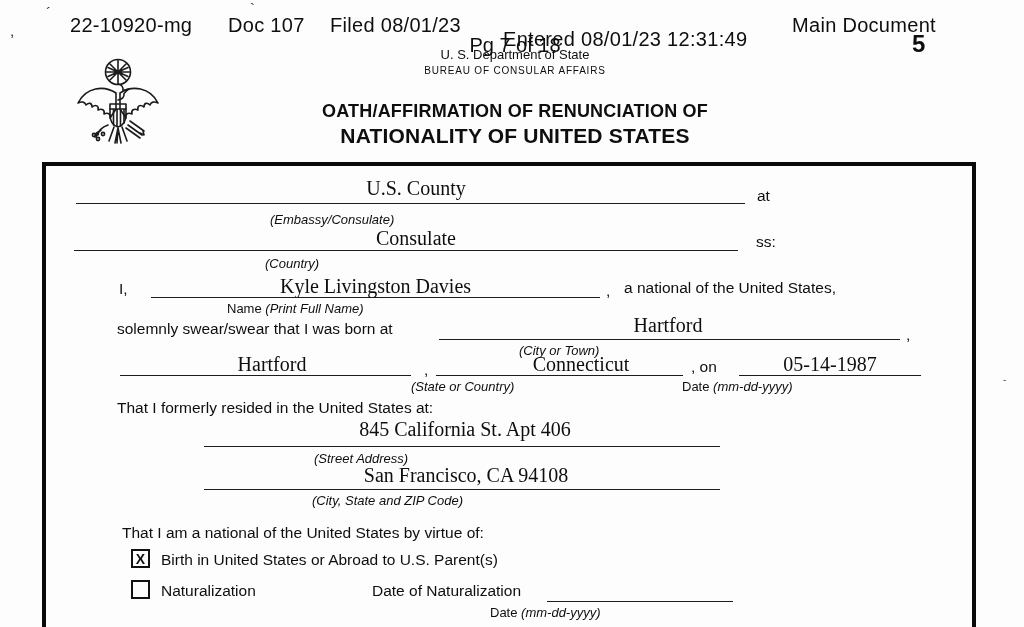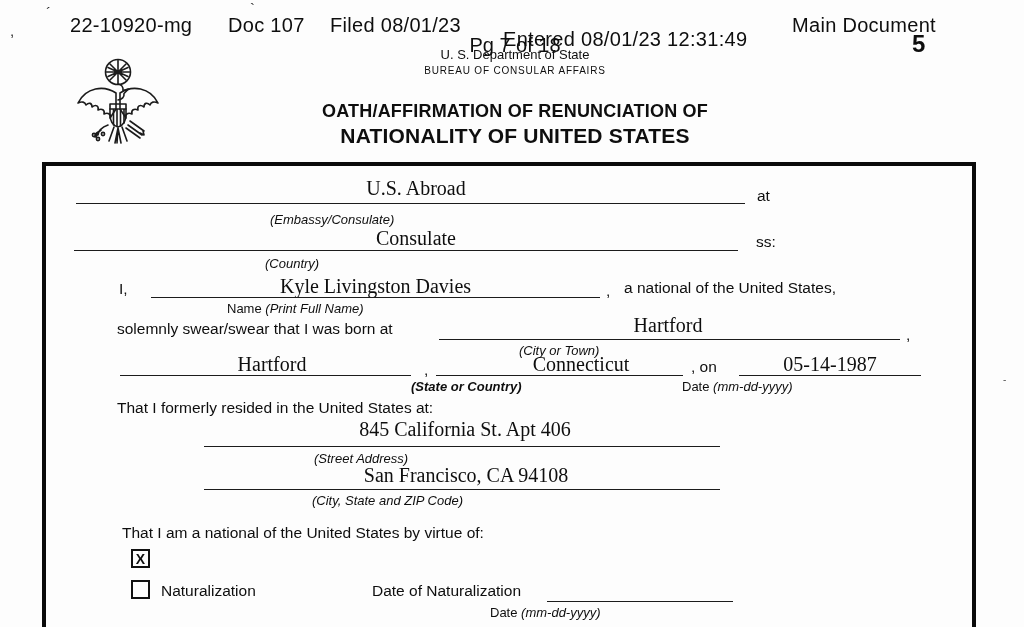--- a/index.html
+++ b/index.html
@@ -61,21 +61,21 @@
   .r4-line { left:439px; top:339px; width:461px; }
   .r4-comma{ left:906px; top:326px; }
   .r4-lbl  { left:519px; top:343px; width:300px; }
   
   .r5-val-a  { left:122px; top:353px; width:300px; }
   .r5-line-a { left:120px; top:375px; width:291px; }
   .r5-lbl-a  { left:120px; top:379px; width:300px; }
   .r5-comma  { left:424px; top:361px; }
   .r5-val-b  { left:431px; top:353px; width:300px; }
   .r5-line-b { left:436px; top:375px; width:247px; }
-  .r5-lbl-b  { left:411px; top:379px; width:300px;font-weight:bold; }
+  .r5-lbl-b  { left:411px; top:379px; width:300px; }
   .r5-on     { left:691px; top:358px; }
   .r5-val-c  { left:680px; top:353px; width:300px; }
   .r5-line-c { left:739px; top:375px; width:182px; }
   .r5-lbl-c  { left:682px; top:379px; width:300px; }
   
   .r6-txt  { left:117px; top:399px; }
   .r7-val  { left:315px; top:418px; width:300px; }
   .r7-line { left:204px; top:446px; width:516px; }
   .r7-lbl  { left:314px; top:451px; width:300px; }
   .r8-val  { left:316px; top:464px; width:300px; }
@@ -134,21 +134,21 @@
       </g>
     </svg>
   </div>
 
   <div class="abs centered h-bureau">BUREAU OF CONSULAR AFFAIRS</div>
   <div class="abs centered h-t1">OATH/AFFIRMATION OF RENUNCIATION OF</div>
   <div class="abs centered h-t2">NATIONALITY OF UNITED STATES</div>
 
   <div class="abs formbox"></div>
 
-  <div class="abs serif val r1-val">U.S. Abroad</div>
+  <div class="abs serif val r1-val">U.S. County</div>
   <div class="abs rule r1-line"></div>
   <span class="abs body-txt r1-at">at</span>
   <div class="abs lbl r1-lbl">(Embassy/Consulate)</div>
 
   <div class="abs serif val r2-val">Consulate</div>
   <div class="abs rule r2-line"></div>
   <span class="abs body-txt r2-ss">ss:</span>
   <div class="abs lbl r2-lbl">(Country)</div>
 
   <span class="abs body-txt r3-i">I,</span>
@@ -185,20 +185,21 @@
   <div class="abs serif val r7-val">845 California St. Apt 406</div>
   <div class="abs rule r7-line"></div>
   <div class="abs lbl r7-lbl">(Street Address)</div>
   <div class="abs serif val r8-val">San Francisco, CA 94108</div>
   <div class="abs rule r8-line"></div>
   <div class="abs lbl r8-lbl">(City, State and ZIP Code)</div>
 
   <span class="abs body-txt r9-txt">That I am a national of the United States by virtue of:</span>
 
   <div class="abs cb r10-cb">X</div>
+  <span class="abs body-txt r10-lbl">Birth in United States or Abroad to U.S. Parent(s)</span>
 
   <div class="abs cb r11-cb"></div>
   <span class="abs body-txt r11-lbl">Naturalization</span>
   <span class="abs body-txt r11-date">Date of Naturalization</span>
   <div class="abs rule r11-line"></div>
   <div class="abs lbl r11-dlbl">
     <span class="plain">Date</span>
     <span>(mm-dd-yyyy)</span>
   </div>
 

